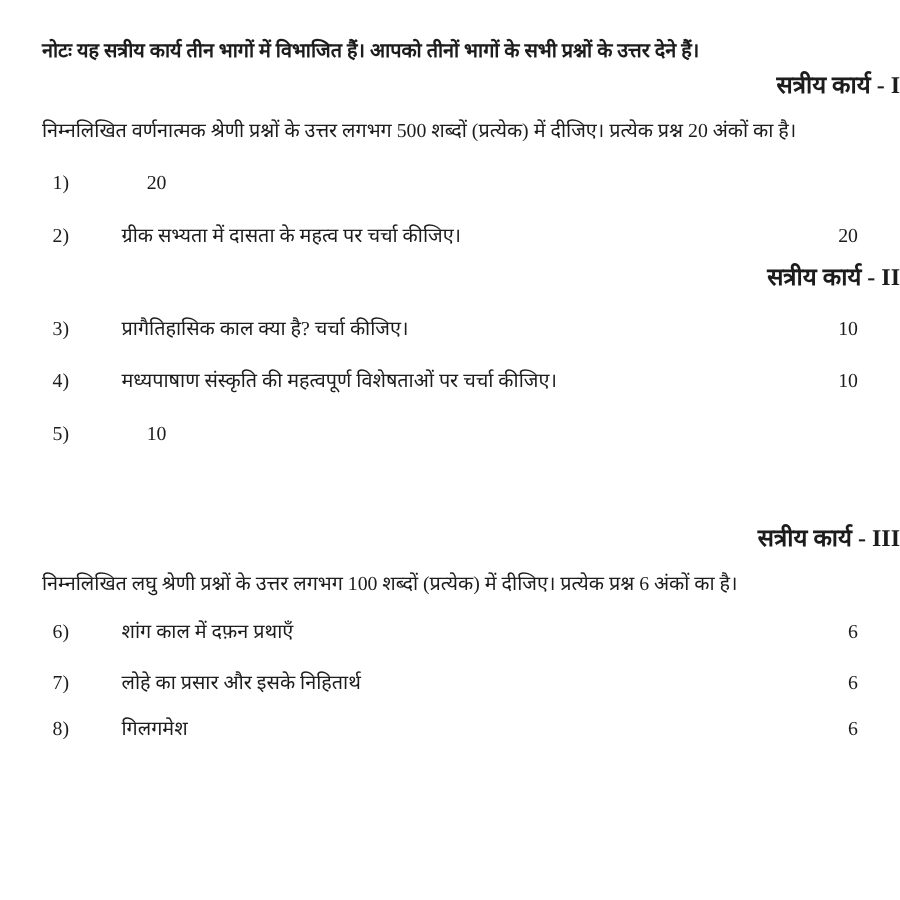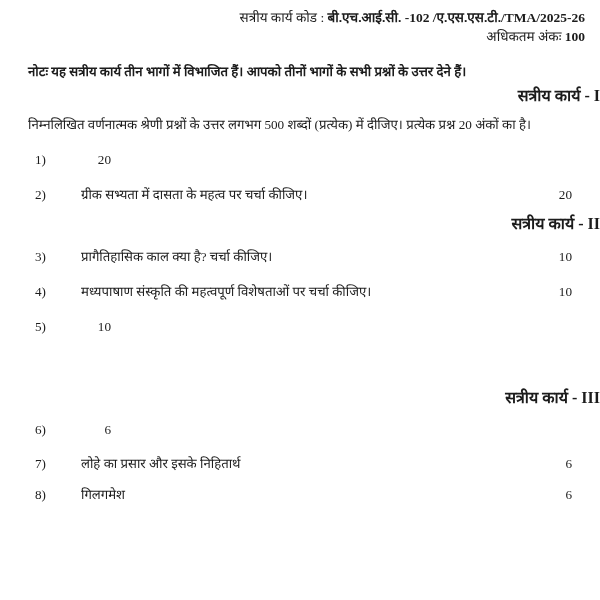--- a/index.html
+++ b/index.html
@@ -59,24 +59,20 @@
   .mt13 { margin-top: 13px; }
   .mt12 { margin-top: 12px; }
   .mt14 { margin-top: 14px; }
   .mt11 { margin-top: 11px; }
 </style>
 </head>
 <body>
 
 <div class="page">
 
-  <div class="header">
-    <div><span>सत्रीय कार्य कोड : </span><span class="bold">बी.एच.आई.सी. -102 /ए.एस.एस.टी./TMA/2025-26</span></div>
-    <div><span>अधिकतम अंकः </span><span class="bold">100</span></div>
-  </div>
 
   <p class="note">नोटः यह सत्रीय कार्य तीन भागों में विभाजित हैं। आपको तीनों भागों के सभी प्रश्नों के उत्तर देने हैं।</p>
 
   <h2 class="section-title title-1">सत्रीय कार्य - I</h2>
   <p class="instruction">निम्नलिखित वर्णनात्मक श्रेणी प्रश्नों के उत्तर लगभग 500 शब्दों (प्रत्येक) में दीजिए। प्रत्येक प्रश्न 20 अंकों का है।</p>
 
   <div class="qrow mt15">
     <span class="qnum">1)</span>
     <span class="qmarks">20</span>
   </div>
@@ -97,23 +93,25 @@
     <span class="qnum">4)</span>
     <span class="qtext">मध्यपाषाण संस्कृति की महत्वपूर्ण विशेषताओं पर चर्चा कीजिए।</span>
     <span class="qmarks">10</span>
   </div>
   <div class="qrow mt15">
     <span class="qnum">5)</span>
     <span class="qmarks">10</span>
   </div>
 
   <h2 class="section-title title-3">सत्रीय कार्य - III</h2>
+  <p class="instruction instr-3">निम्नलिखित लघु श्रेणी प्रश्नों के उत्तर लगभग 100 शब्दों (प्रत्येक) में दीजिए। प्रत्येक प्रश्न 6 अंकों का है।</p>
 
   <div class="qrow mt12">
     <span class="qnum">6)</span>
+    <span class="qtext">शांग काल में दफ़न प्रथाएँ</span>
     <span class="qmarks">6</span>
   </div>
   <div class="qrow mt14">
     <span class="qnum">7)</span>
     <span class="qtext">लोहे का प्रसार और इसके निहितार्थ</span>
     <span class="qmarks">6</span>
   </div>
   <div class="qrow mt11">
     <span class="qnum">8)</span>
     <span class="qtext">गिलगमेश</span>

